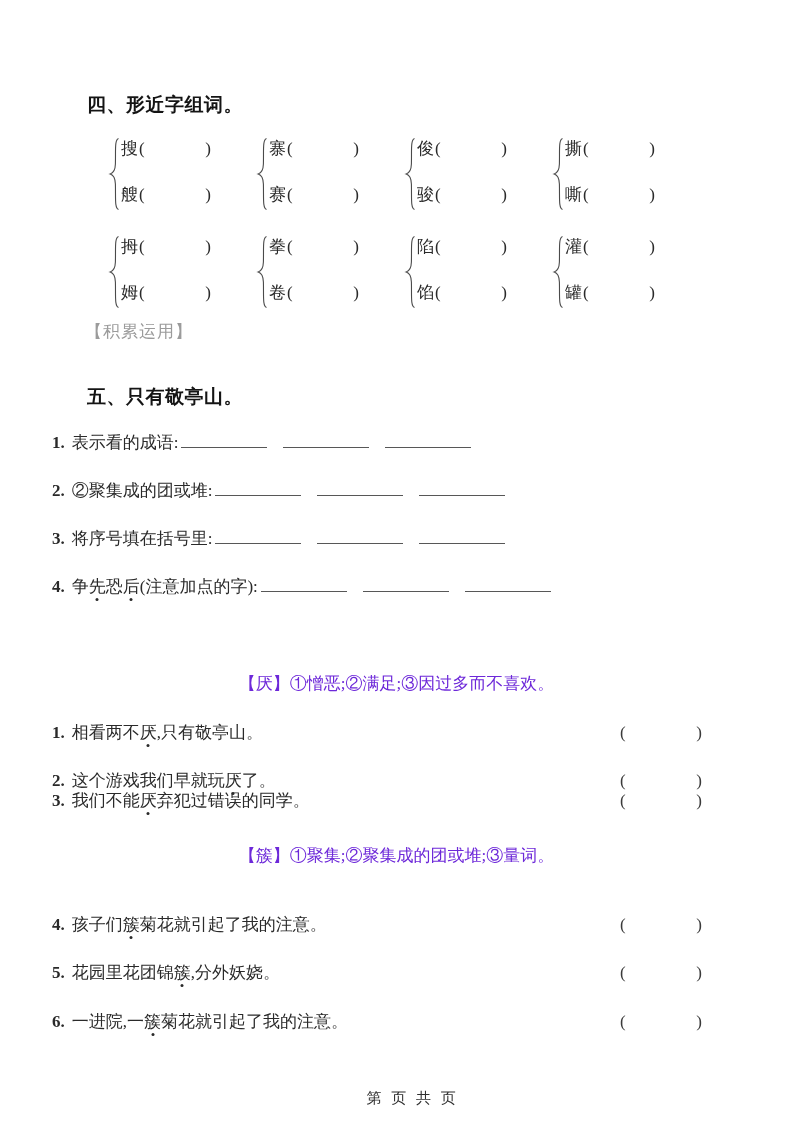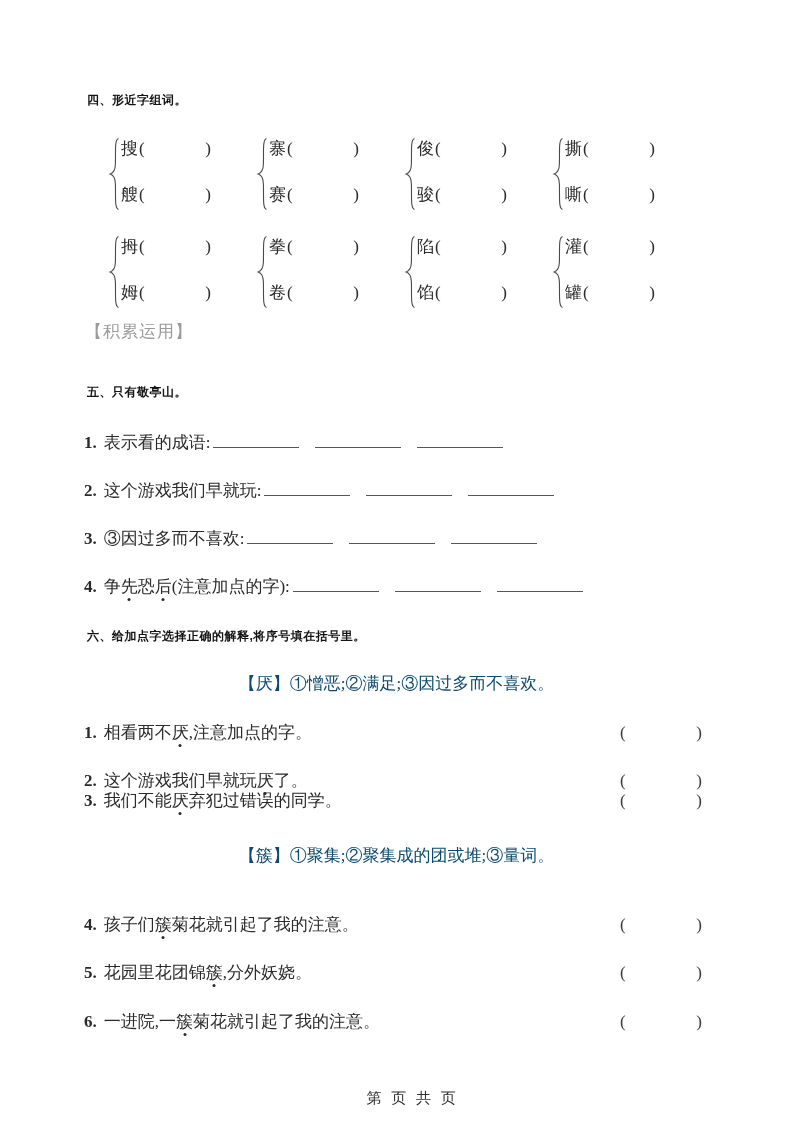--- a/index.html
+++ b/index.html
@@ -4,60 +4,60 @@
 <style>
   html,body { margin:0; padding:0; background:#ffffff; }
   .page {
     position:relative; width:793px; height:1122px; background:#fff;
     font-family:"Liberation Serif","DejaVu Serif",serif;
     color:#2a2a2a; overflow:hidden;
   }
   .sec-title {
     position:absolute; left:87px;
     font-family:"Liberation Sans","DejaVu Sans",sans-serif;
-    font-weight:700; font-size:12px; color:#141414; letter-spacing:0.5px;
+    font-weight:700; font-size:19px; color:#141414; letter-spacing:0.5px;
     white-space:nowrap;
   }
   .tag-gray {
     position:absolute; left:85px; font-size:17px; color:#9b9b9b;
     letter-spacing:1px; white-space:nowrap;
   }
   .pair-row { position:absolute; left:107px; display:flex; }
   .pair { width:148px; display:flex; flex:none; }
   .brace { flex:none; width:13px; }
   .pair-lines {
     display:flex; flex-direction:column; justify-content:space-between;
     height:66px; padding-top:2px; margin-left:1px;
   }
   .pair-line { display:flex; width:90px; font-size:17px; line-height:20px; white-space:nowrap; }
   .pair-line .sp { flex:1; }
   .pair-line .op { margin-left:1px; }
   .item-row {
     position:absolute; left:0; width:100%; box-sizing:border-box;
-    padding-left:84px; font-size:17px; line-height:22px; white-space:nowrap;
+    padding-left:52px; font-size:17px; line-height:22px; white-space:nowrap;
   }
   .num { font-weight:700; margin-right:7px; }
   .blank {
     display:inline-block; width:86px; height:15px;
     border-bottom:1px solid #575757; margin-left:16px;
   }
   .blank.b1 { margin-left:3px; }
   .dotted { position:relative; }
   .dotted::after {
     content:""; position:absolute; left:50%; bottom:-5px;
     transform:translateX(-50%); width:3px; height:3px;
     border-radius:50%; background:#2a2a2a;
   }
   .ans {
     position:absolute; left:620px; top:0; width:82px;
     display:flex; justify-content:space-between; color:#3a3a3a;
   }
   .def-line {
     position:absolute; left:0; width:100%; text-align:center;
-    font-size:17px; color:#0c4a6e; white-space:nowrap;
+    font-size:17px; color:#6d28d9; white-space:nowrap;
   }
   .footer {
     position:absolute; left:0; width:100%; text-align:center;
     font-size:15px; letter-spacing:3px; color:#2f2f2f;
     font-family:Liberation Serif, serif;
     padding-left:16px;
   }
 </style>
 </head>
 <body>
@@ -225,35 +225,34 @@
   </div>
 
   <div class="tag-gray" style="top:320px">【积累运用】</div>
 
   <div class="sec-title" style="top:384px">五、只有敬亭山。</div>
 
   <div class="item-row" style="top:432px">
     <span class="num">1.</span><span>表示看的成语:</span><span class="blank b1"></span><span class="blank"></span><span class="blank"></span>
   </div>
   <div class="item-row" style="top:480px">
-    <span class="num">2.</span><span>这个游戏我们早就玩:</span><span class="blank b1"></span><span class="blank"></span><span class="blank"></span>
+    <span class="num">2.</span><span>②聚集成的团或堆:</span><span class="blank b1"></span><span class="blank"></span><span class="blank"></span>
   </div>
   <div class="item-row" style="top:528px">
-    <span class="num">3.</span><span>③因过多而不喜欢:</span><span class="blank b1"></span><span class="blank"></span><span class="blank"></span>
+    <span class="num">3.</span><span>将序号填在括号里:</span><span class="blank b1"></span><span class="blank"></span><span class="blank"></span>
   </div>
   <div class="item-row" style="top:576px">
     <span class="num">4.</span><span>争</span><span class="dotted">先</span><span>恐</span><span class="dotted">后</span><span>(注意加点的字):</span><span class="blank b1"></span><span class="blank"></span><span class="blank"></span>
   </div>
 
-  <div class="sec-title" style="top:628px">六、给加点字选择正确的解释,将序号填在括号里。</div>
 
   <div class="def-line" style="top:672px">【厌】①憎恶;②满足;③因过多而不喜欢。</div>
 
   <div class="item-row" style="top:722px">
-    <span class="num">1.</span><span>相看两不</span><span class="dotted">厌</span><span>,注意加点的字。</span>
+    <span class="num">1.</span><span>相看两不</span><span class="dotted">厌</span><span>,只有敬亭山。</span>
     <span class="ans">
         <span>(</span>
         <span>)</span>
       </span>
   </div>
   <div class="item-row" style="top:770px">
     <span class="num">2.</span><span>这个游戏我们早就玩</span><span class="dotted">厌</span><span>了。</span>
     <span class="ans">
         <span>(</span>
         <span>)</span>

